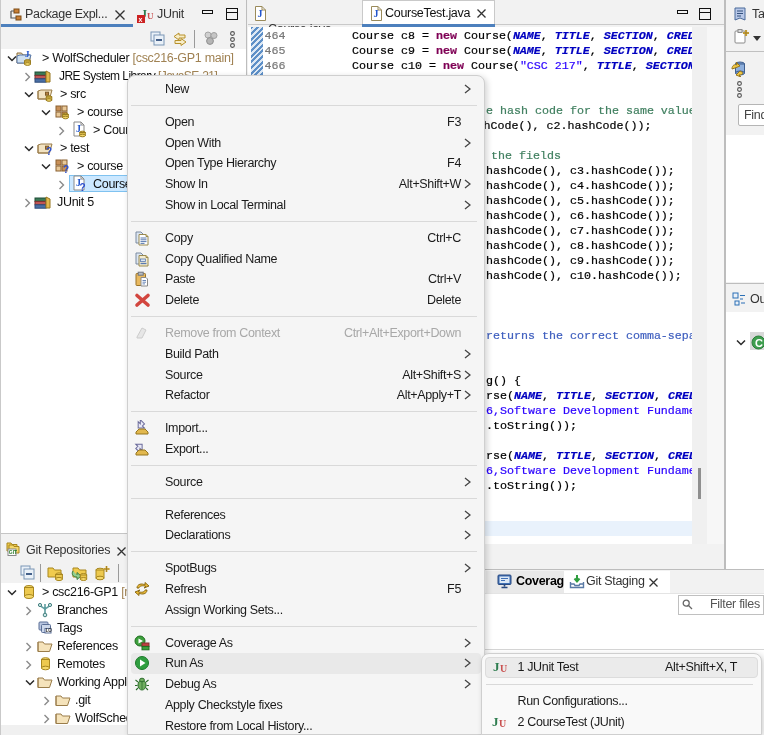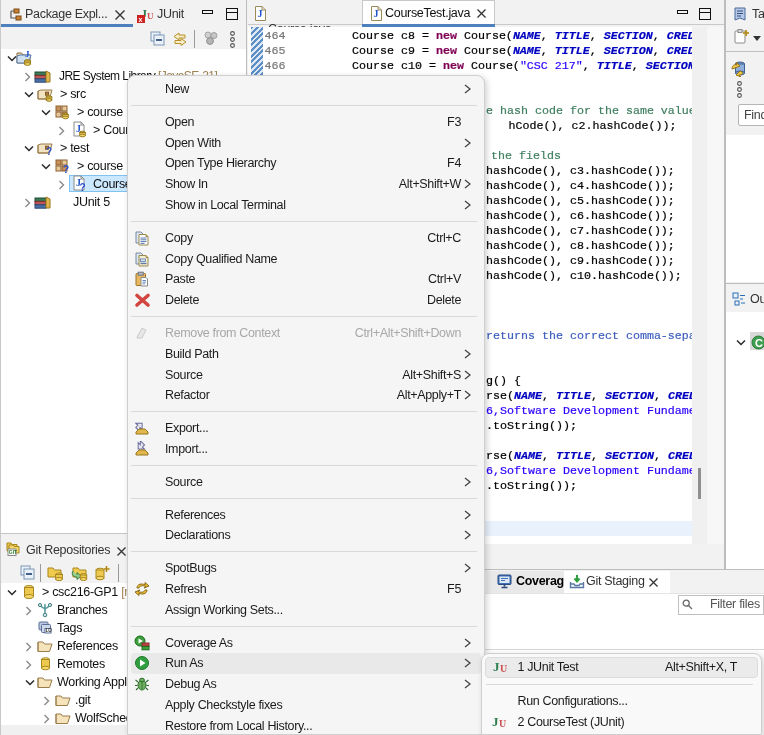--- a/index.html
+++ b/index.html
@@ -110,20 +110,21 @@
           <path d="M1 0.5 L5 4.5 L9 0.5" stroke="#2b2b2b" stroke-width="1.5" fill="none"></path>
         </svg>
       <svg class="abs" style="left:16px;top:1px;" width="17" height="16">
           <path d="M1 4 L1 13 L14 13 L14 5 L7 5 L5.5 3 L1 3 Z" fill="#e8d9b8" stroke="#8a6d3b"></path>
           <path d="M1 6 L4 5 L15 5 L12.5 13 L1 13 Z" fill="#cfe0f0" stroke="#5577aa"></path>
           <text x="9" y="7" font-size="9" font-weight="bold" fill="#2255cc" font-family="Liberation Serif,serif">J</text>
           <ellipse cx="11.5" cy="11" rx="3" ry="1.4" fill="#e5c54e" stroke="#9a7d22"></ellipse>
           <rect x="8.5" y="11" width="6" height="3" fill="#e5c54e" stroke="#9a7d22"></rect>
           <ellipse cx="11.5" cy="14" rx="3" ry="1.4" fill="#f0d56a" stroke="#9a7d22"></ellipse>
         </svg>
+      <span class="abs" style="left:42px;top:2px;">&gt; WolfScheduler <span class="tdec">[csc216-GP1 main]</span></span>
     </div>
     <div class="trow" style="left:0;top:18px;width:246px;">
       <svg class="abs" style="left:25px;top:5px;" width="6" height="10">
           <path d="M0.5 1 L4.5 5 L0.5 9" stroke="#8a8a8a" stroke-width="1.4" fill="none"></path>
         </svg>
       <svg class="abs" style="left:34px;top:1px;" width="18" height="16">
           <rect x="1" y="4" width="11" height="3.4" fill="#3b7a57" stroke="#1e4d36"></rect>
           <rect x="1" y="7.4" width="11" height="3.4" fill="#c05555" stroke="#7d2f2f"></rect>
           <rect x="1" y="10.8" width="11" height="3.4" fill="#4a6fa5" stroke="#2d4a78"></rect>
           <path d="M12 3 L16 5 L16 14 L12 14 Z" fill="#e2b84e" stroke="#96761f"></path>
@@ -214,21 +215,21 @@
     <div class="trow" style="left:0;top:144px;width:246px;">
       <svg class="abs" style="left:25px;top:5px;" width="6" height="10">
           <path d="M0.5 1 L4.5 5 L0.5 9" stroke="#8a8a8a" stroke-width="1.4" fill="none"></path>
         </svg>
       <svg class="abs" style="left:34px;top:1px;" width="18" height="16">
           <rect x="1" y="4" width="11" height="3.4" fill="#3b7a57" stroke="#1e4d36"></rect>
           <rect x="1" y="7.4" width="11" height="3.4" fill="#c05555" stroke="#7d2f2f"></rect>
           <rect x="1" y="10.8" width="11" height="3.4" fill="#4a6fa5" stroke="#2d4a78"></rect>
           <path d="M12 3 L16 5 L16 14 L12 14 Z" fill="#e2b84e" stroke="#96761f"></path>
         </svg>
-      <span class="abs" style="left:73px;top:2px;">JUnit 5</span>
+      <span class="abs" style="left:57px;top:2px;">JUnit 5</span>
     </div>
   </div>
 </div>
 
 <div class="abs" id="gitpanel" style="left:0;top:533px;width:247px;height:192px;background:#f2f2f2;border-right:6px solid #3b82f6;border-top:1px solid #c5c5c5;box-sizing:border-box;">
   <div class="abs" id="icon-gitrepo" style="left:6px;top:7px;">
       <svg width="16" height="15">
         <path d="M1 2 L5 2 L6 3.5 L11 3.5 L11 10 L1 10 Z" fill="#f0cb4e" stroke="#a8871f"></path>
         <path d="M3 4 L7 4 L8 5.5 L13 5.5 L13 12 L3 12 Z" fill="#f5d86a" stroke="#a8871f"></path>
         <rect x="2" y="8" width="8" height="6.5" fill="#fff" stroke="#888"></rect>
@@ -397,21 +398,21 @@
   <div class="abs" style="left:451px;top:8px;width:12px;height:12px;border:1.5px solid #111;box-sizing:border-box;">
     <div style="height:3px;border-bottom:1.5px solid #111;"></div>
   </div>
 
   <div class="abs" style="left:0;top:27px;width:444px;height:517px;background:#ffffff;overflow:hidden;" id="codearea">
     <div class="abs" style="left:2.6px;top:0;width:12.2px;height:517px;background:repeating-linear-gradient(135deg,#5d8fc7 0,#5d8fc7 2px,#dde8f4 2px,#dde8f4 4px);"></div>
     <div class="abs" style="left:0;top:493.5px;width:444px;height:15px;background:#e9f2fc;"></div>
     <div class="abs mono" style="left:16.5px;top:1.75px;color:#787878;">464<br>465<br>466</div>
     <div class="abs mono" style="left:48px;top:1.75px;color:#000;">        Course c8 = <span class="kw">new</span> Course(<span class="cst">NAME</span>, <span class="cst">TITLE</span>, <span class="cst">SECTION</span>, <span class="cst">CREDIT</span><br>        Course c9 = <span class="kw">new</span> Course(<span class="cst">NAME</span>, <span class="cst">TITLE</span>, <span class="cst">SECTION</span>, <span class="cst">CREDIT</span><br>        Course c10 = <span class="kw">new</span> Course(<span class="str">"CSC 217"</span>, <span class="cst">TITLE</span>, <span class="cst">SECTION</span>, </div>
     <div class="abs mono cmt" style="left:238px;top:76.75px;">e hash code for the same value</div>
-    <div class="abs mono" style="left:235.5px;top:91.75px;margin-left:25px;">hCode(), c2.hashCode());</div>
+    <div class="abs mono" style="left:235.5px;top:91.75px;">hCode(), c2.hashCode());</div>
     <div class="abs mono cmt" style="left:243px;top:121.75px;">the fields</div>
     <div class="abs mono" style="left:238px;top:136.75px;">hashCode(), c3.hashCode());<br>hashCode(), c4.hashCode());<br>hashCode(), c5.hashCode());<br>hashCode(), c6.hashCode());<br>hashCode(), c7.hashCode());<br>hashCode(), c8.hashCode());<br>hashCode(), c9.hashCode());<br>hashCode(), c10.hashCode());</div>
     <div class="abs mono jdoc" style="left:238px;top:301.75px;">returns the correct comma-sepa</div>
     <div class="abs mono" style="left:238px;top:346.75px;">g() {<br>rse(<span class="cst">NAME</span>, <span class="cst">TITLE</span>, <span class="cst">SECTION</span>, <span class="cst">CRED</span><br><span class="str">6,Software Development Fundame</span><br>.toString());</div>
     <div class="abs mono" style="left:238px;top:421.75px;">rse(<span class="cst">NAME</span>, <span class="cst">TITLE</span>, <span class="cst">SECTION</span>, <span class="cst">CRED</span><br><span class="str">6,Software Development Fundame</span><br>.toString());</div>
   </div>
 
   <div class="abs" style="left:444px;top:27px;width:15px;height:517px;background:#f0f0f0;"></div>
   <div class="abs" style="left:450px;top:468px;width:3px;height:31px;background:#8f8f8f;"></div>
 
@@ -578,49 +579,49 @@
   <div class="mi"><span class="ic" id="icon-delete">
         <svg width="18" height="16">
           <path d="M3 3.5 L14 13 M14 3.5 L3 13" stroke="#d2463f" stroke-width="3.6" stroke-linecap="round"></path>
         </svg>
       </span>Delete<span class="sc">Delete</span></div>
   <div class="msep"></div>
   <div class="mi dis"><span class="ic" id="icon-removectx">
         <svg width="16" height="16" opacity="0.45">
           <path d="M3 12 L8 3 L12 5 L8 13 L3 13 Z" fill="#d5d5d5" stroke="#999"></path>
         </svg>
-      </span>Remove from Context<span class="sc">Ctrl+Alt+Shift+Down</span></div>
+      </span>Remove from Context<span class="sc">Ctrl+Alt+Export+Down</span></div>
   <div class="mi">Build Path<span class="ar">
         <svg width="7" height="11">
           <path d="M1 1.5 L6 5.5 L1 9.5" stroke="#454545" stroke-width="1.3" fill="none"></path>
         </svg>
       </span></div>
   <div class="mi">Source<span class="sc2">Alt+Shift+S</span><span class="ar">
         <svg width="7" height="11">
           <path d="M1 1.5 L6 5.5 L1 9.5" stroke="#454545" stroke-width="1.3" fill="none"></path>
         </svg>
       </span></div>
   <div class="mi">Refactor<span class="sc2">Alt+Apply+T</span><span class="ar">
         <svg width="7" height="11">
           <path d="M1 1.5 L6 5.5 L1 9.5" stroke="#454545" stroke-width="1.3" fill="none"></path>
         </svg>
       </span></div>
   <div class="msep"></div>
+  <div class="mi"><span class="ic" id="icon-import">
+        <svg width="16" height="16">
+          <path d="M2 2 L8 2 L8 5 L11 5 L6.5 9.5 L2 5 L5 5 Z" fill="#e8e8f5" stroke="#6a6a9a" transform="rotate(45 7 6)"></path>
+          <path d="M2 12 L5 9 L11 9 L14 12 L14 14 L2 14 Z" fill="#e2b84e" stroke="#96761f"></path>
+        </svg>
+      </span>Import...</div>
   <div class="mi"><span class="ic" id="icon-export">
         <svg width="16" height="16">
           <path d="M2 2 L8 2 L8 5 L11 5 L6.5 9.5 L2 5 L5 5 Z" fill="#e8e8f5" stroke="#6a6a9a" transform="rotate(-135 6 6)"></path>
           <path d="M2 12 L5 9 L11 9 L14 12 L14 14 L2 14 Z" fill="#e2b84e" stroke="#96761f"></path>
         </svg>
       </span>Export...</div>
-  <div class="mi"><span class="ic" id="icon-import">
-        <svg width="16" height="16">
-          <path d="M2 2 L8 2 L8 5 L11 5 L6.5 9.5 L2 5 L5 5 Z" fill="#e8e8f5" stroke="#6a6a9a" transform="rotate(45 7 6)"></path>
-          <path d="M2 12 L5 9 L11 9 L14 12 L14 14 L2 14 Z" fill="#e2b84e" stroke="#96761f"></path>
-        </svg>
-      </span>Import...</div>
   <div class="msep"></div>
   <div class="mi">Source<span class="ar">
         <svg width="7" height="11">
           <path d="M1 1.5 L6 5.5 L1 9.5" stroke="#454545" stroke-width="1.3" fill="none"></path>
         </svg>
       </span></div>
   <div class="msep"></div>
   <div class="mi">References<span class="ar">
         <svg width="7" height="11">
           <path d="M1 1.5 L6 5.5 L1 9.5" stroke="#454545" stroke-width="1.3" fill="none"></path>

